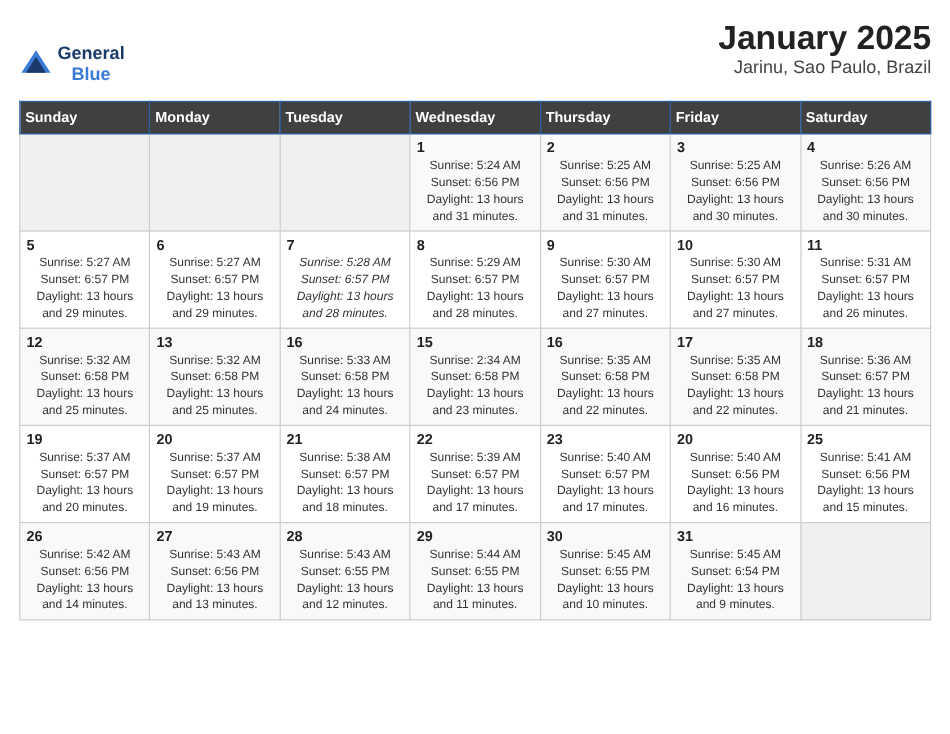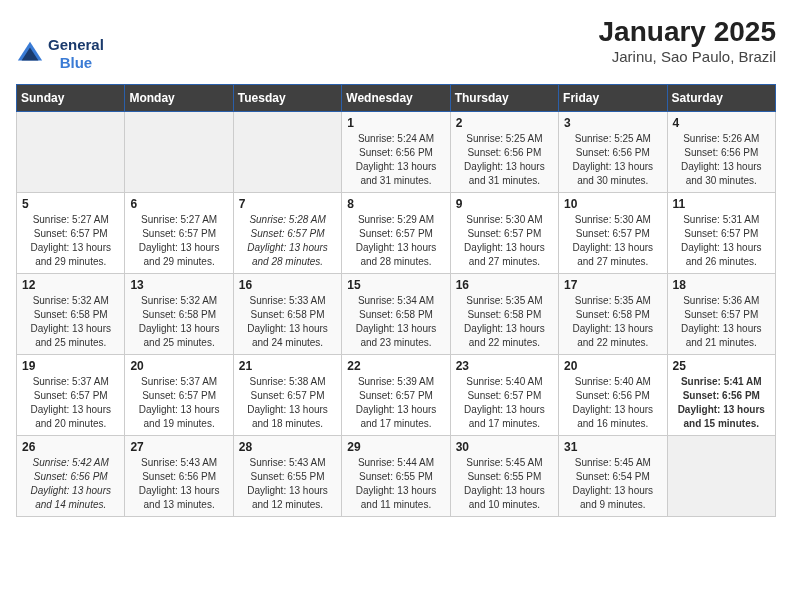--- a/index.html
+++ b/index.html
@@ -221,21 +221,21 @@
         </td>
         <td>
           <div class="day-number">16</div>
           <div class="day-detail" style="white-space: pre-line;">Sunrise: 5:33 AM
 Sunset: 6:58 PM
 Daylight: 13 hours
 and 24 minutes.</div>
         </td>
         <td>
           <div class="day-number">15</div>
-          <div class="day-detail" style="white-space: pre-line;">Sunrise: 5:34 AM
+          <div class="day-detail" style="white-space: pre-line;">Sunrise: 2:34 AM
 Sunset: 6:58 PM
 Daylight: 13 hours
 and 23 minutes.</div>
         </td>
         <td>
           <div class="day-number">16</div>
           <div class="day-detail" style="white-space: pre-line;">Sunrise: 5:35 AM
 Sunset: 6:58 PM
 Daylight: 13 hours
 and 22 minutes.</div>
@@ -293,30 +293,30 @@
         </td>
         <td>
           <div class="day-number">20</div>
           <div class="day-detail" style="white-space: pre-line;">Sunrise: 5:40 AM
 Sunset: 6:56 PM
 Daylight: 13 hours
 and 16 minutes.</div>
         </td>
         <td>
           <div class="day-number">25</div>
-          <div class="day-detail" style="white-space: pre-line; font-weight: bold;">Sunrise: 5:41 AM
+          <div class="day-detail" style="white-space: pre-line;">Sunrise: 5:41 AM
 Sunset: 6:56 PM
 Daylight: 13 hours
 and 15 minutes.</div>
         </td>
       </tr>
       <tr>
         <td>
           <div class="day-number">26</div>
-          <div class="day-detail" style="white-space: pre-line; font-style: italic;">Sunrise: 5:42 AM
+          <div class="day-detail" style="white-space: pre-line;">Sunrise: 5:42 AM
 Sunset: 6:56 PM
 Daylight: 13 hours
 and 14 minutes.</div>
         </td>
         <td>
           <div class="day-number">27</div>
           <div class="day-detail" style="white-space: pre-line;">Sunrise: 5:43 AM
 Sunset: 6:56 PM
 Daylight: 13 hours
 and 13 minutes.</div>

